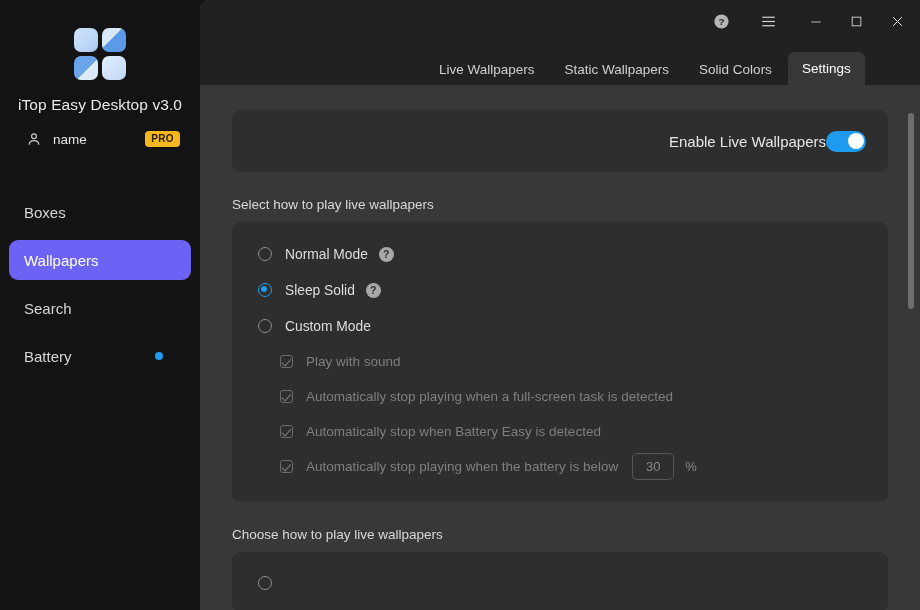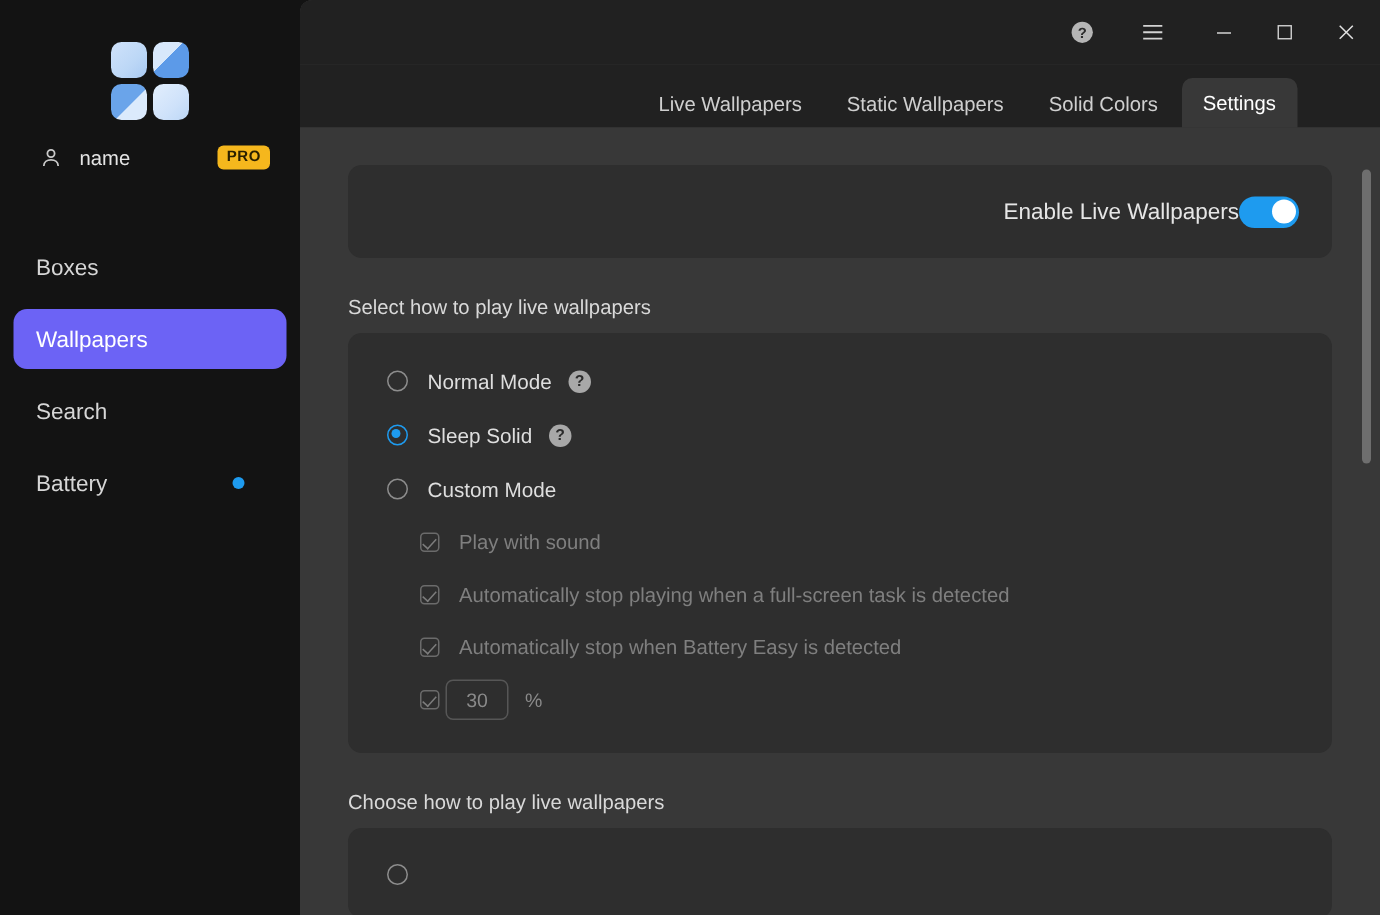--- a/index.html
+++ b/index.html
@@ -222,21 +222,21 @@
     content: "";
     position: absolute;
     left: 3.4px; top: 0.6px;
     width: 4px; height: 7.5px;
     border: solid #7d7d7d;
     border-width: 0 1.5px 1.5px 0;
     transform: rotate(42deg);
   }
   .check-label { color: #7f7f7f; font-size: 13.5px; margin-left: 13px; }
   .num-input {
-    margin-left: 4px;
+    margin-left: 14px;
     width: 42px; height: 27px;
     border: 1px solid #565656;
     border-radius: 5px;
     color: #8a8a8a;
     font-size: 13px;
     display: flex; align-items: center; justify-content: center;
     cursor: text;
   }
   .pct { color: #8a8a8a; font-size: 13px; margin-left: 11px; }
 
@@ -271,20 +271,21 @@
 
     <div class="logo-wrap">
       <div class="logo">
         <span class="s1"></span>
           <span class="s2"></span>
         <span class="s3"></span>
           <span class="s4"></span>
       </div>
     </div>
 
+    <div class="app-title">iTop Easy Desktop v3.0</div>
 
     <div class="user-row">
       <svg class="user-icon" viewBox="0 0 24 24" fill="none" stroke="currentColor" stroke-width="1.8">
         <circle cx="12" cy="8" r="3.6"></circle>
         <path d="M4.8 20.5c0-3.8 3.2-6.2 7.2-6.2s7.2 2.4 7.2 6.2"></path>
       </svg>
       <span class="user-name">name</span>
       <span class="pro-badge">PRO</span>
     </div>
 
@@ -394,20 +395,21 @@
           <span class="check-label">Automatically stop playing when a full-screen task is detected</span>
         </div>
 
         <div class="check-row">
           <span class="checkbox"></span>
           <span class="check-label">Automatically stop when Battery Easy is detected</span>
         </div>
 
         <div class="check-row">
           <span class="checkbox"></span>
+          <span class="check-label">Automatically stop playing when the battery is below</span>
           <span class="num-input">30</span>
           <span class="pct">%</span>
         </div>
 
       </div>
 
       <div class="section-label">Choose how to play live wallpapers</div>
 
       <div class="card card-bottom">
         <div class="radio-row">

